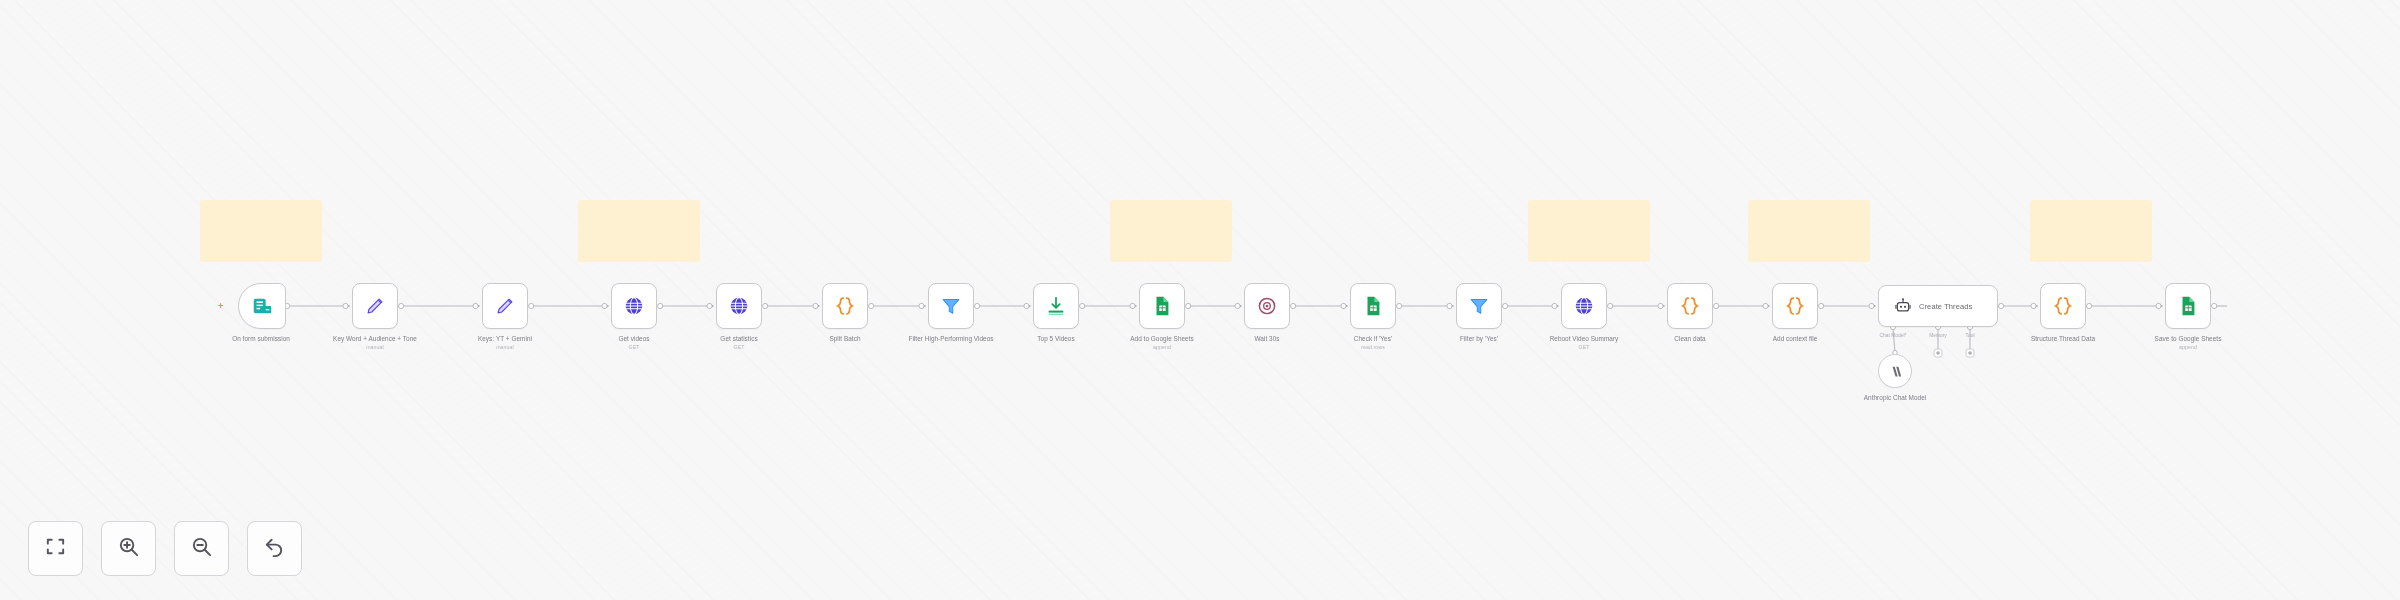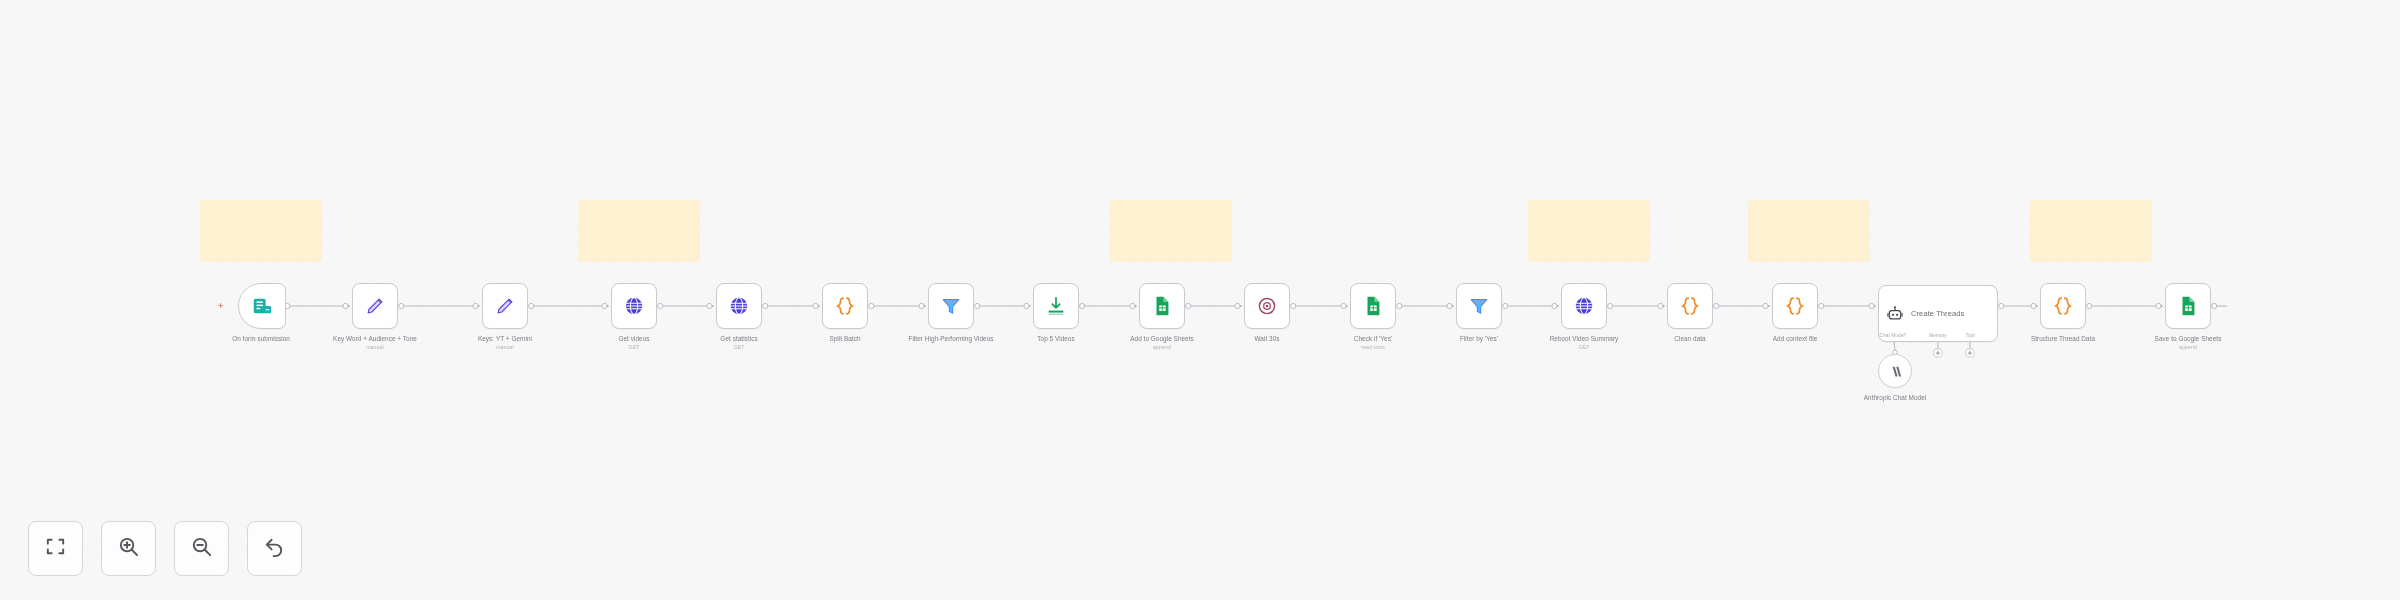--- a/index.html
+++ b/index.html
@@ -34,24 +34,24 @@
     border: 1px solid #c9c9cf;
     border-radius: 8px;
     display: flex; align-items: center; justify-content: center;
     box-shadow: 0 1px 1px rgba(0,0,0,0.03);
   }
   .node.trigger {
     border-radius: 26px 8px 8px 26px;
     width: 48px;
   }
   .node.agent {
-    width: 120px; height: 57px;
+    width: 120px; height: 42px;
     border-radius: 8px;
     justify-content: flex-start;
-    padding-left: 7px;
+    padding-left: 15px;
     gap: 7px;
   }
   .node.sub {
     width: 34px; height: 34px;
     border-radius: 50%;
     border: 1px solid #cfcfd4;
   }
   .node-icon { width: 22px; height: 22px; display:block; }
   .agent .node-icon { width: 18px; height: 18px; }
   .sub .node-icon { width: 15px; height: 15px; }

